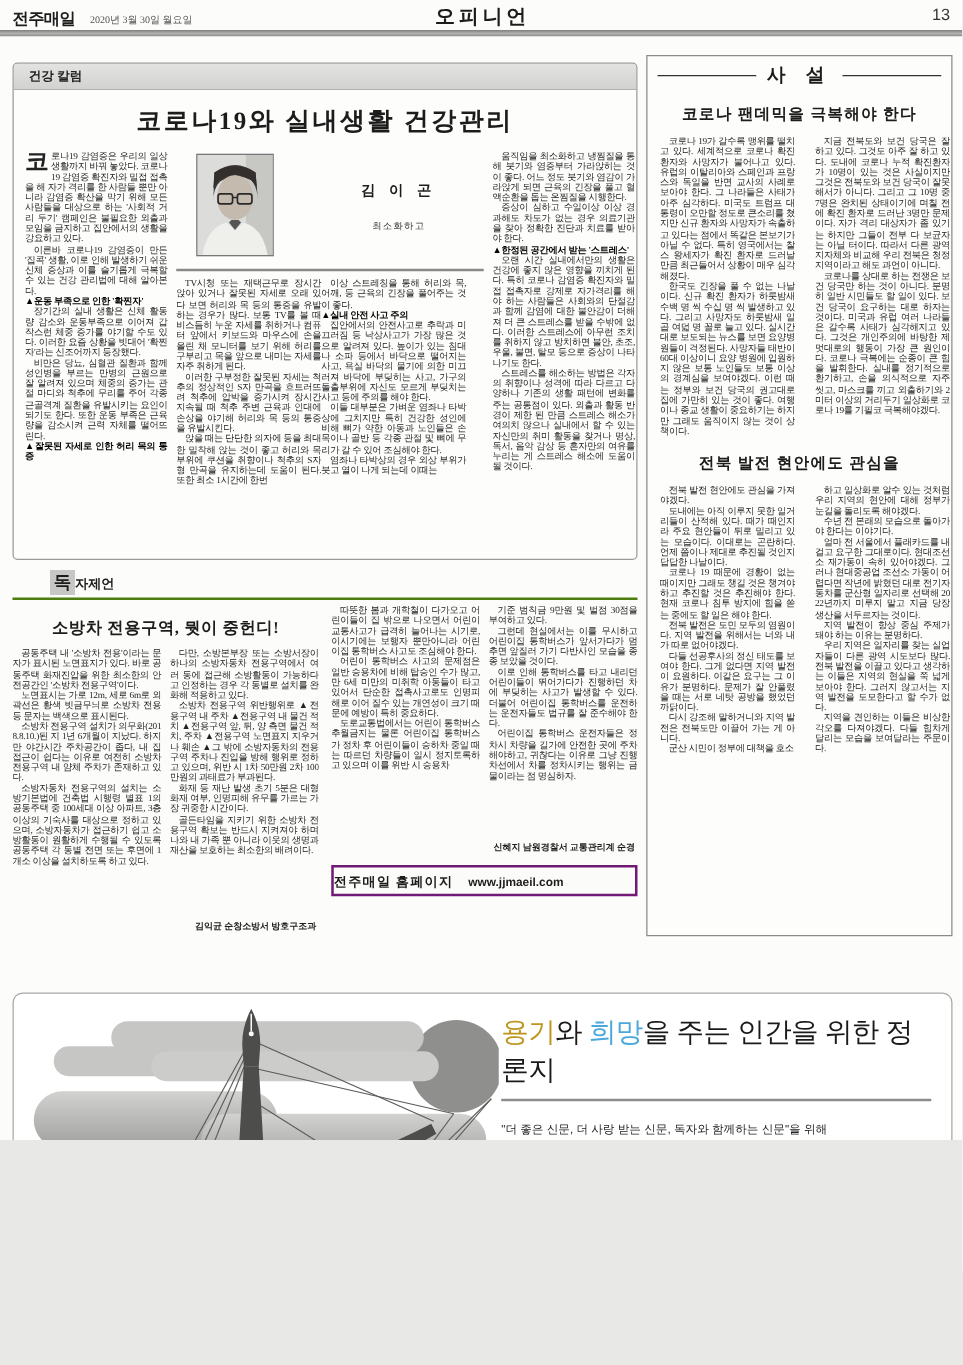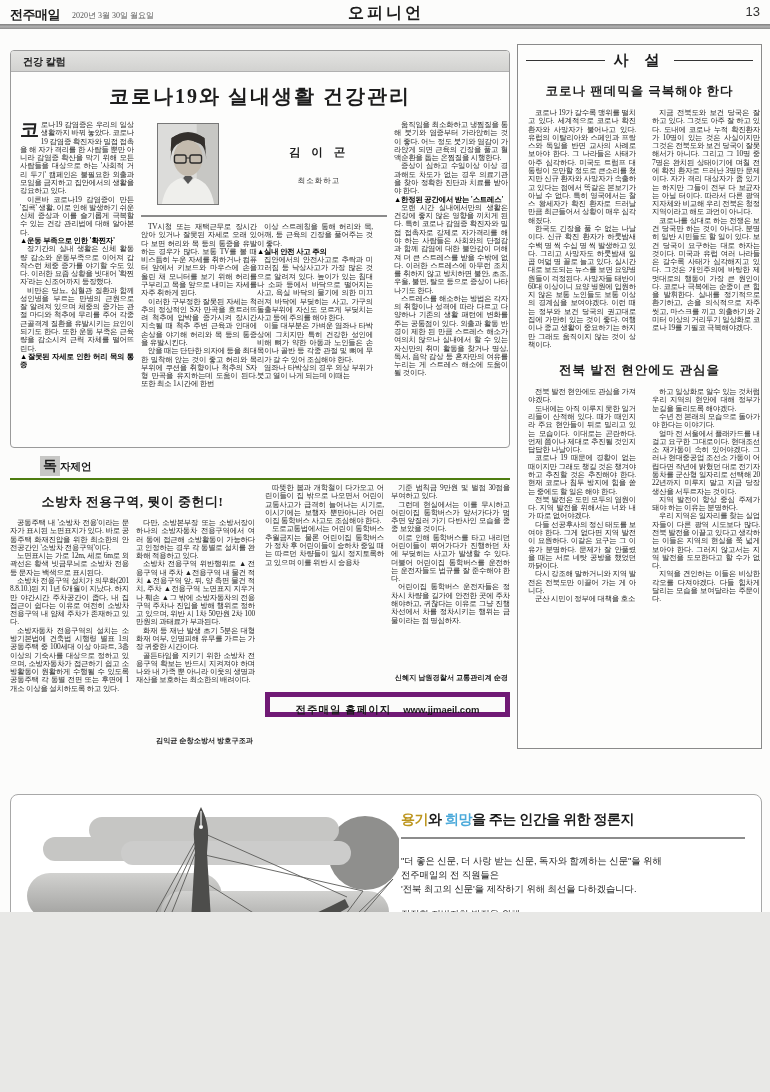--- a/index.html
+++ b/index.html
@@ -47,21 +47,21 @@
   .reader-kicker-first { display:inline-block; background:#c7c7c5; font-weight:900; font-size:14px; padding:1px 3px; font-family:"Liberation Sans",sans-serif; }
   .reader-kicker-rest { font-weight:700; font-size:10.5px; font-family:"Liberation Sans",sans-serif; }
   .reader-articles { display:flex; gap:10px; margin-top:4px; }
   .reader-article { width:245px; flex:0 0 245px; }
   .reader-title { text-align:center; font-size:13px; font-weight:700; letter-spacing:0.5px; margin:9px 0 8px; }
   .reader-cols { display:flex; gap:7px; overflow:hidden; }
   .reader-col { width:119px; flex:0 0 119px; }
   .reader-cols.h1 { height:214px; }
   .reader-cols.h2 { height:186px; }
   .signature { text-align:right; font-size:7.2px; font-weight:700; margin-top:3px; padding-right:2px; }
-  .homepage-box { margin-top:9px; border:5px solid #701a75; height:25px; line-height:21px; text-align:center; background:#fbfbfa; }
+  .homepage-box { margin-top:9px; border:2px solid #701a75; height:25px; line-height:21px; text-align:left; background:#fbfbfa; }
   .homepage-label { font-weight:700; font-size:10.5px; letter-spacing:1px; }
   .homepage-url { font-family:"Liberation Sans",sans-serif; font-weight:700; font-size:9.5px; margin-left:8px; }
 
   
   .editorial-box { position:absolute; left:517px; top:44px; width:245px; height:705px;
     border:1px solid #8a8a8a; background:#fdfdfc; overflow:hidden; }
   .editorial-header { display:flex; align-items:center; gap:8px; margin:6px 8px 2px; }
   .editorial-header .line { flex:1; height:1px; background:#333; }
   .editorial-header .word { font-size:15px; font-weight:900; letter-spacing:6px; font-family:"Liberation Sans",sans-serif; }
   .editorial-title { text-align:center; font-size:12.5px; font-weight:700; letter-spacing:1px; margin:13px 0 9px; }
@@ -70,21 +70,21 @@
 
   .disclaimer-box { position:absolute; left:517px; top:757px; width:245px; height:28px;
     background:#4e4e4e; border:1px solid #333; color:#fff; text-align:center;
     font-family:"Liberation Sans",sans-serif; font-weight:700; font-size:9.5px; line-height:26px; letter-spacing:0.5px; }
 
   
   .promo-box { position:absolute; left:10px; top:794px; width:752px; height:291px;
     border:1px solid #a8a8a8; border-radius:8px; background:#fff; overflow:hidden; }
   .promo-art { position:absolute; left:0; top:0; width:388px; height:289px; }
   .promo-content { position:absolute; left:390px; right:16px; top:16px; bottom:8px; }
-  .promo-headline { font-family:"Liberation Sans",sans-serif; font-weight:700; font-size:14px; letter-spacing:-0.5px; color:#1a1a1a; }
+  .promo-headline { font-family:"Liberation Sans",sans-serif; font-weight:400; font-size:22px; letter-spacing:-0.5px; color:#1a1a1a; }
   .promo-rule { height:2px; background:#8c8c8c; margin:8px 0 16px; }
   .promo-paras .para { font-size:9.3px; line-height:1.5; white-space:pre-line; color:#222; margin-bottom:11px; text-indent:0; font-family:"Liberation Sans",sans-serif; }
   .promo-brand { position:absolute; right:0; bottom:14px; display:flex; align-items:center; gap:24px; }
   .promo-tagline { font-size:9.5px; font-weight:700; font-family:"Liberation Sans",sans-serif; color:#222; }
   .promo-logo { font-size:33px; font-weight:900; font-family:"Liberation Sans",sans-serif; letter-spacing:-2px; color:#0d0d0d; }
 </style>
 </head>
 <body>
 
 <div class="page">
@@ -175,20 +175,21 @@
               <p class="para">화재 등 재난 발생 초기 5분은 대형화재 여부, 인명피해 유무를 가르는 가장 귀중한 시간이다.</p>
               <p class="para">골든타임을 지키기 위한 소방차 전용구역 확보는 반드시 지켜져야 하며 나와 내 가족 뿐 아니라 이웃의 생명과 재산을 보호하는 최소한의 배려이다.</p>
             </div>
         </div>
         <div class="signature">김익균 순창소방서 방호구조과</div>
       </div>
       <div class="reader-article">
         <div class="reader-cols h2">
           <div class="reader-col body-text">
               <p class="para">따뜻한 봄과 개학철이 다가오고 어린이들이 집 밖으로 나오면서 어린이 교통사고가 급격히 늘어나는 시기로, 이시기에는 보행자 뿐만아니라 어린이집 통학버스 사고도 조심해야 한다.</p>
+              <p class="para">어린이 통학버스 사고의 문제점은 일반 승용차에 비해 탑승인 수가 많고, 만 6세 미만의 미취학 아동들이 타고 있어서 단순한 접촉사고로도 인명피해로 이어 질수 있는 개연성이 크기 때문에 예방이 특히 중요하다.</p>
               <p class="para">도로교통법에서는 어린이 통학버스 추월금지는 물론 어린이집 통학버스가 정차 후 어린이들이 승하차 중일 때는 따르던 차량들이 일시 정지토록하고 있으며 이를 위반 시 승용차</p>
             </div>
           <div class="reader-col body-text">
               <p class="para">기준 범칙금 9만원 및 벌점 30점을 부여하고 있다.</p>
               <p class="para">그런데 현실에서는 이를 무시하고 어린이집 통학버스가 앞서가다가 멈추면 앞질러 가기 다반사인 모습을 종종 보았을 것이다.</p>
               <p class="para">이로 인해 통학버스를 타고 내리던 어린이들이 뛰어가다가 진행하던 차에 부딪히는 사고가 발생할 수 있다. 더불어 어린이집 통학버스를 운전하는 운전자들도 법규를 잘 준수해야 한다.</p>
               <p class="para">어린이집 통학버스 운전자들은 정차시 차량을 길가에 안전한 곳에 주차해야하고, 귀찮다는 이유로 그냥 진행차선에서 차를 정차시키는 행위는 금물이라는 점 명심하자.</p>
             </div>
         </div>
         <div class="signature">신혜지 남원경찰서 교통관리계 순경</div>

